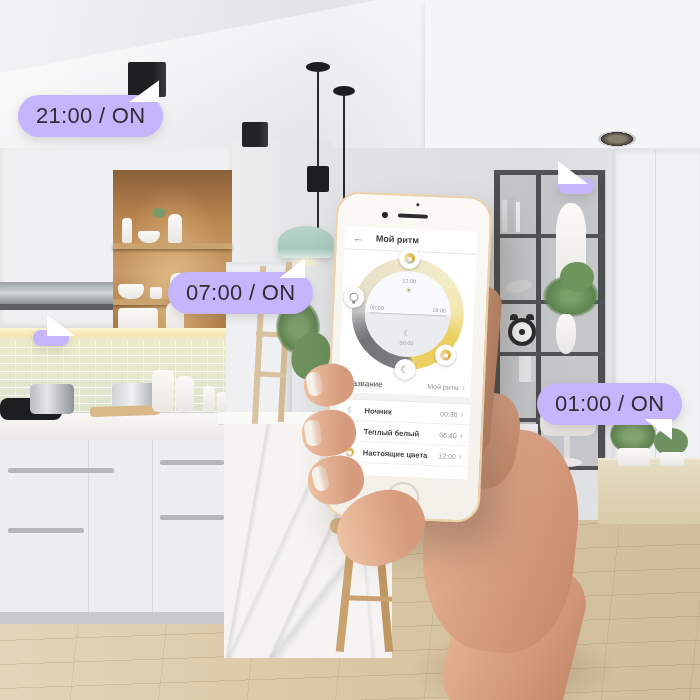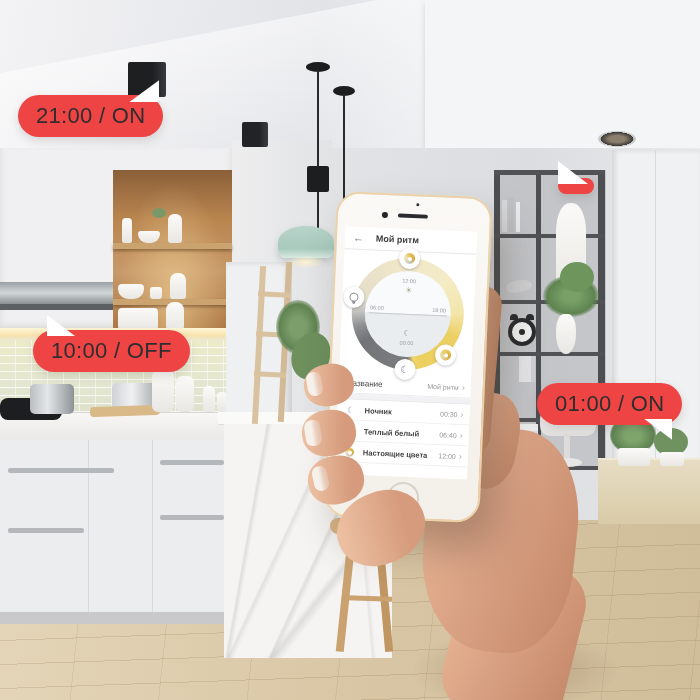--- a/index.html
+++ b/index.html
@@ -2,21 +2,21 @@
 <html><head>
 <meta charset="utf-8">
 <style>
   html,body{margin:0;padding:0;background:#dfe0e3;}
   .stage{position:relative;width:700px;height:700px;overflow:hidden;
          background:#e9eaec;font-family:"Liberation Sans",sans-serif;}
   .abs{position:absolute;}
   .skin{background:linear-gradient(105deg,#e9b795 0%,#d9a184 45%,#c48868 100%);}
   .tip{background:linear-gradient(100deg,#ecbfa1 10%,#d59b7c 75%);border-radius:46%;}
   .nail{background:linear-gradient(90deg,#f7f1eb 0 42%,#eacebd 72%,#e3c0ac);border-radius:7px;}
-  .bubble{position:absolute;background:#ef4444;border-radius:28px;color:#2e2e30;
+  .bubble{position:absolute;background:#c4b5fd;border-radius:28px;color:#2e2e30;
           font-size:22px;letter-spacing:.3px;padding:8px 18px;white-space:nowrap;
           box-shadow:0 4px 10px rgba(90,85,75,.18);z-index:40;}
   .tail{position:absolute;background:#fff;}
   .t-ur{clip-path:polygon(100% 0,100% 100%,0 100%);}
   .t-ul{clip-path:polygon(0 0,100% 100%,0 100%);}
   .t-dr{clip-path:polygon(0 0,100% 0,100% 100%);}
   .shelfpost{background:#4c4e51;}
   .shelfboard{background:#505255;}
   .white-item{background:linear-gradient(180deg,#fbfaf8,#e9e7e3);}
   
@@ -298,22 +298,25 @@
   <div class="abs tip" style="left:302px;top:410px;width:54px;height:46px;transform:rotate(-8deg);z-index:25;"></div>
   <div class="abs nail" style="left:305px;top:420px;width:16px;height:26px;transform:rotate(-8deg);z-index:26;"></div>
   <div class="abs tip" style="left:308px;top:456px;width:56px;height:48px;transform:rotate(-12deg);z-index:25;"></div>
   <div class="abs nail" style="left:313px;top:466px;width:15px;height:25px;transform:rotate(-12deg);z-index:26;"></div>
   <div class="abs tip" style="left:336px;top:492px;width:90px;height:72px;border-radius:48%;transform:rotate(-24deg);z-index:25;"></div>
 
   <div class="bubble" style="left:18px;top:95px;">
     <span>21:00 / ON</span>
     <span class="tail t-ur" style="right:4px;top:-15px;width:30px;height:22px;"></span>
   </div>
+  <div class="bubble" style="left:168px;top:272px;">
+    <span>07:00 / ON</span>
+    <span class="tail t-ur" style="right:8px;top:-14px;width:26px;height:20px;"></span>
+  </div>
   <div class="bubble" style="left:33px;top:330px;">
-    <span>10:00 / OFF</span>
     <span class="tail t-ul" style="left:14px;top:-15px;width:28px;height:21px;"></span>
   </div>
   <div class="bubble" style="left:558px;top:178px;">
     <span class="tail t-ul" style="left:0;top:-17px;width:30px;height:23px;"></span>
   </div>
   <div class="bubble" style="left:537px;top:383px;">
     <span>01:00 / ON</span>
     <span class="tail t-dr" style="right:10px;bottom:-15px;width:28px;height:21px;"></span>
   </div>
 

